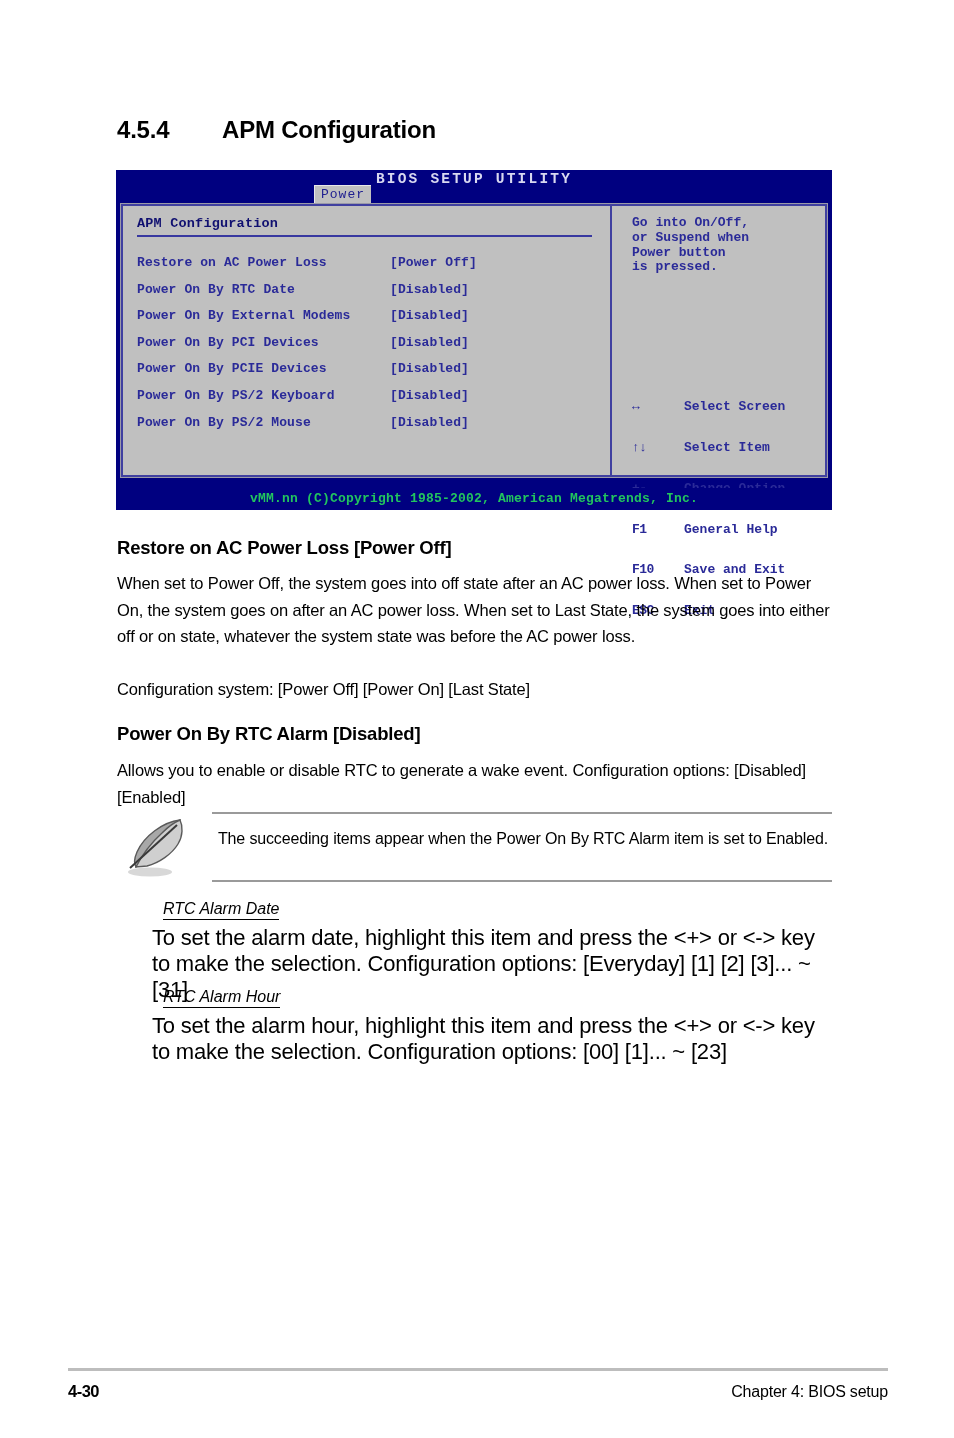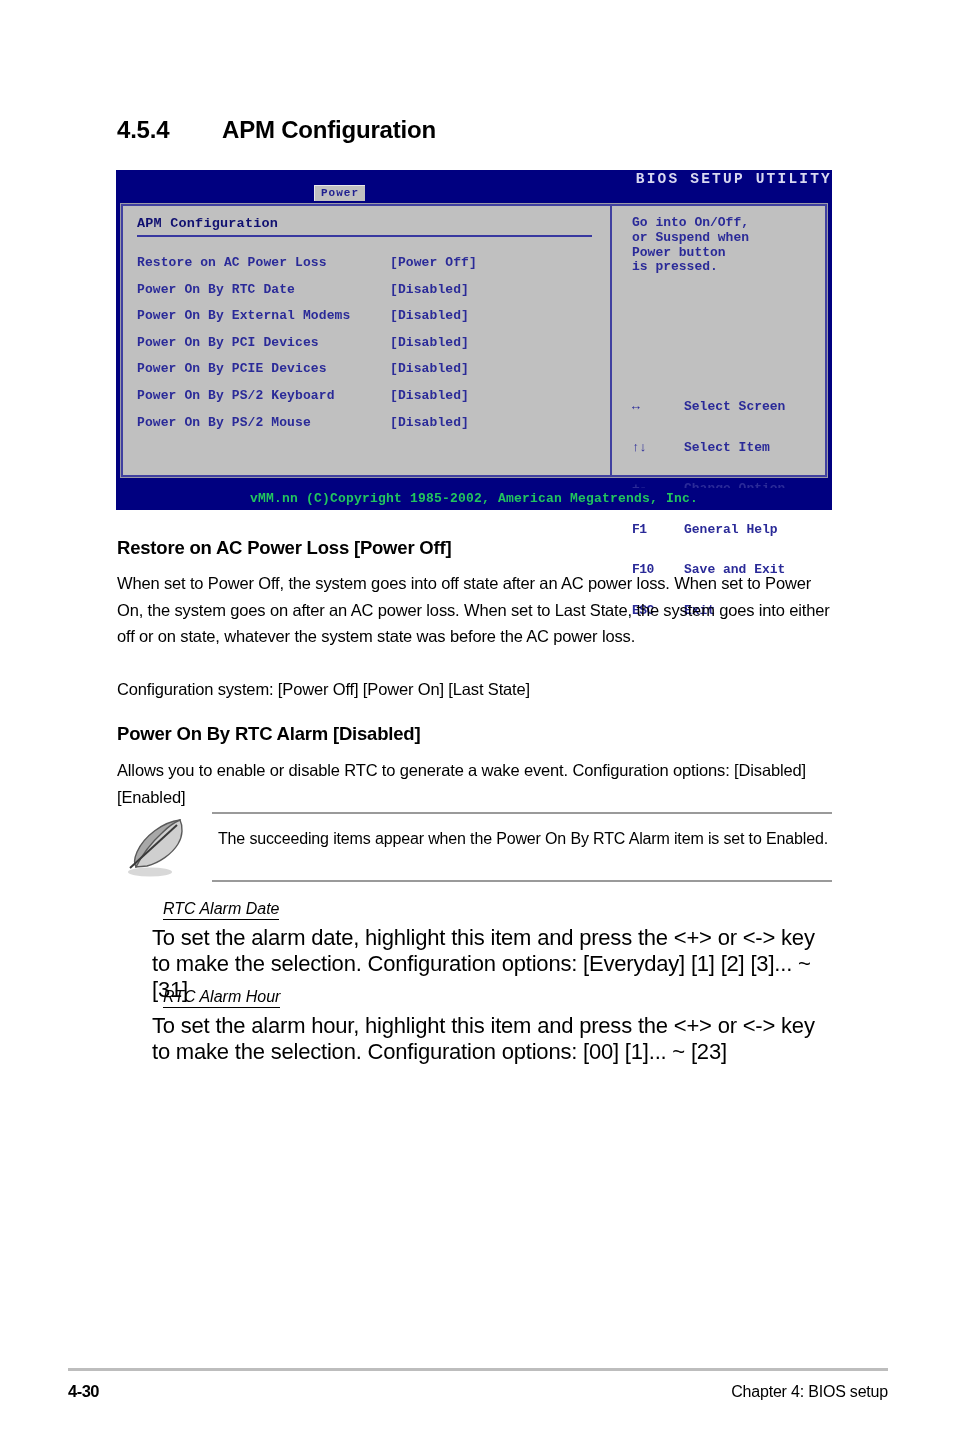--- a/index.html
+++ b/index.html
@@ -51,34 +51,34 @@
   }
   .bios-titlebar {
     position: relative;
     height: 32px;
     background: #000080;
   }
   .bios-title {
     position: absolute;
     left: 0; right: 0;
     top: 1px;
-    text-align: right;
+    text-align: center;
     color: #d8d8f0;
     font-size: 14.5px;
     font-weight: bold;
     letter-spacing: 2.2px;
   }
   .bios-tab {
     position: absolute;
     left: 198px;
     top: 15px;
     background: #c0c0c0;
     color: #202090;
-    font-size: 11px;
-    font-weight: bold;
+    font-size: 13px;
+    font-weight: normal;
     letter-spacing: 1px;
     padding: 1px 6px 2px 6px;
     border-top: 1px solid #e8e8e8;
     border-left: 1px solid #e8e8e8;
   }
   .bios-body {
     position: absolute;
     left: 4px;
     top: 33px;
     width: 708px;

